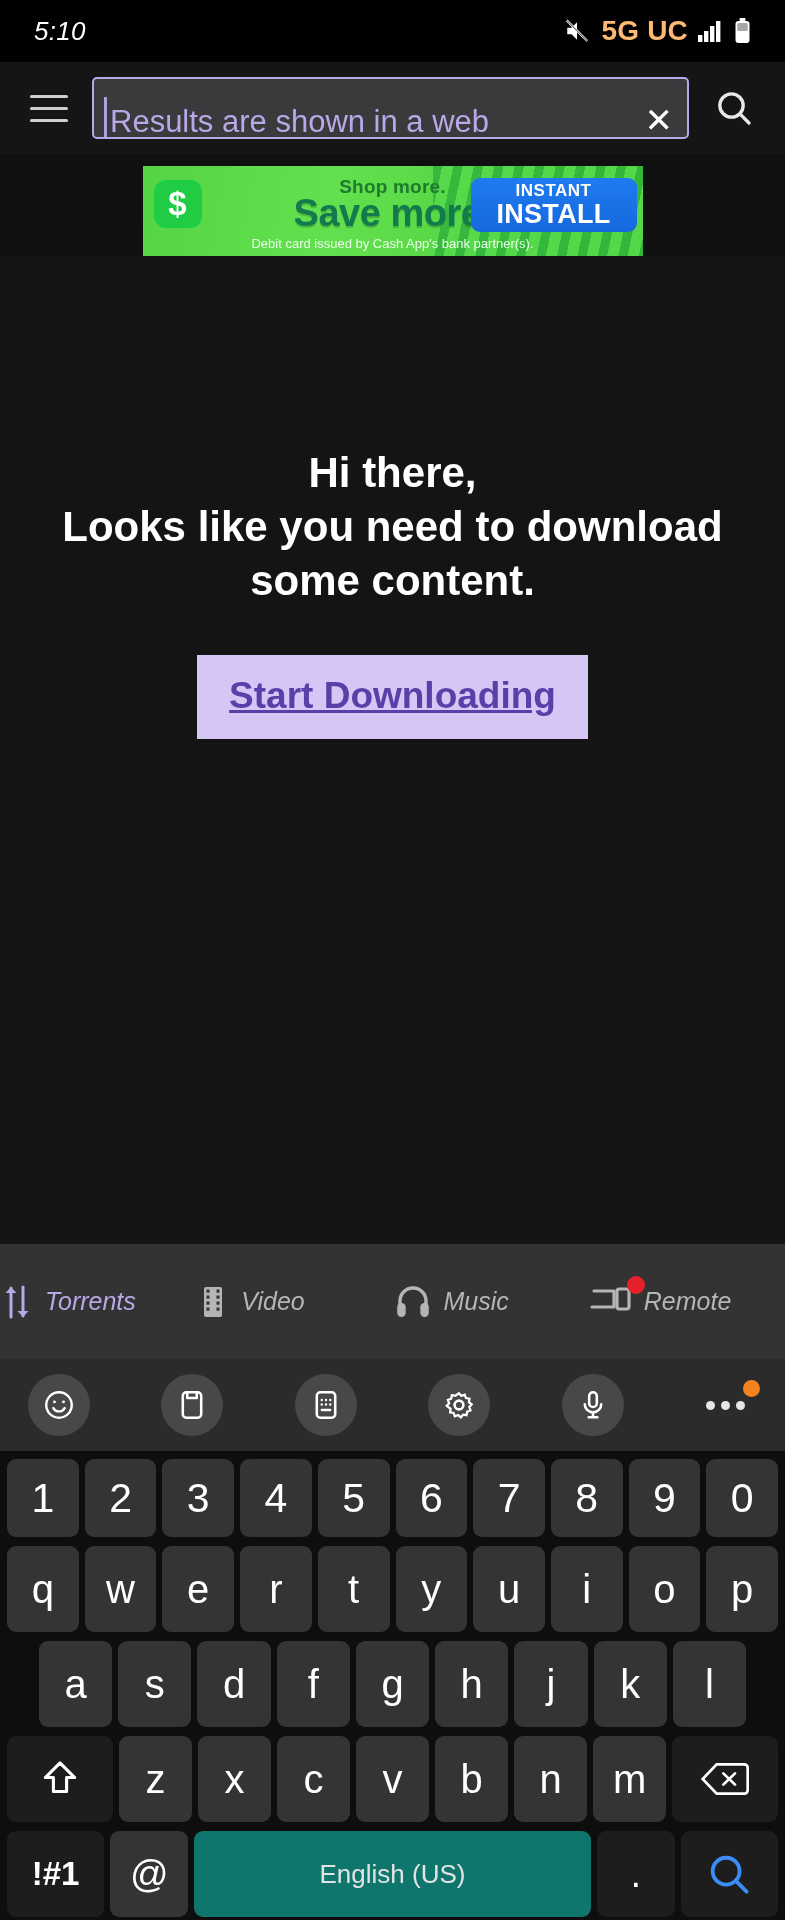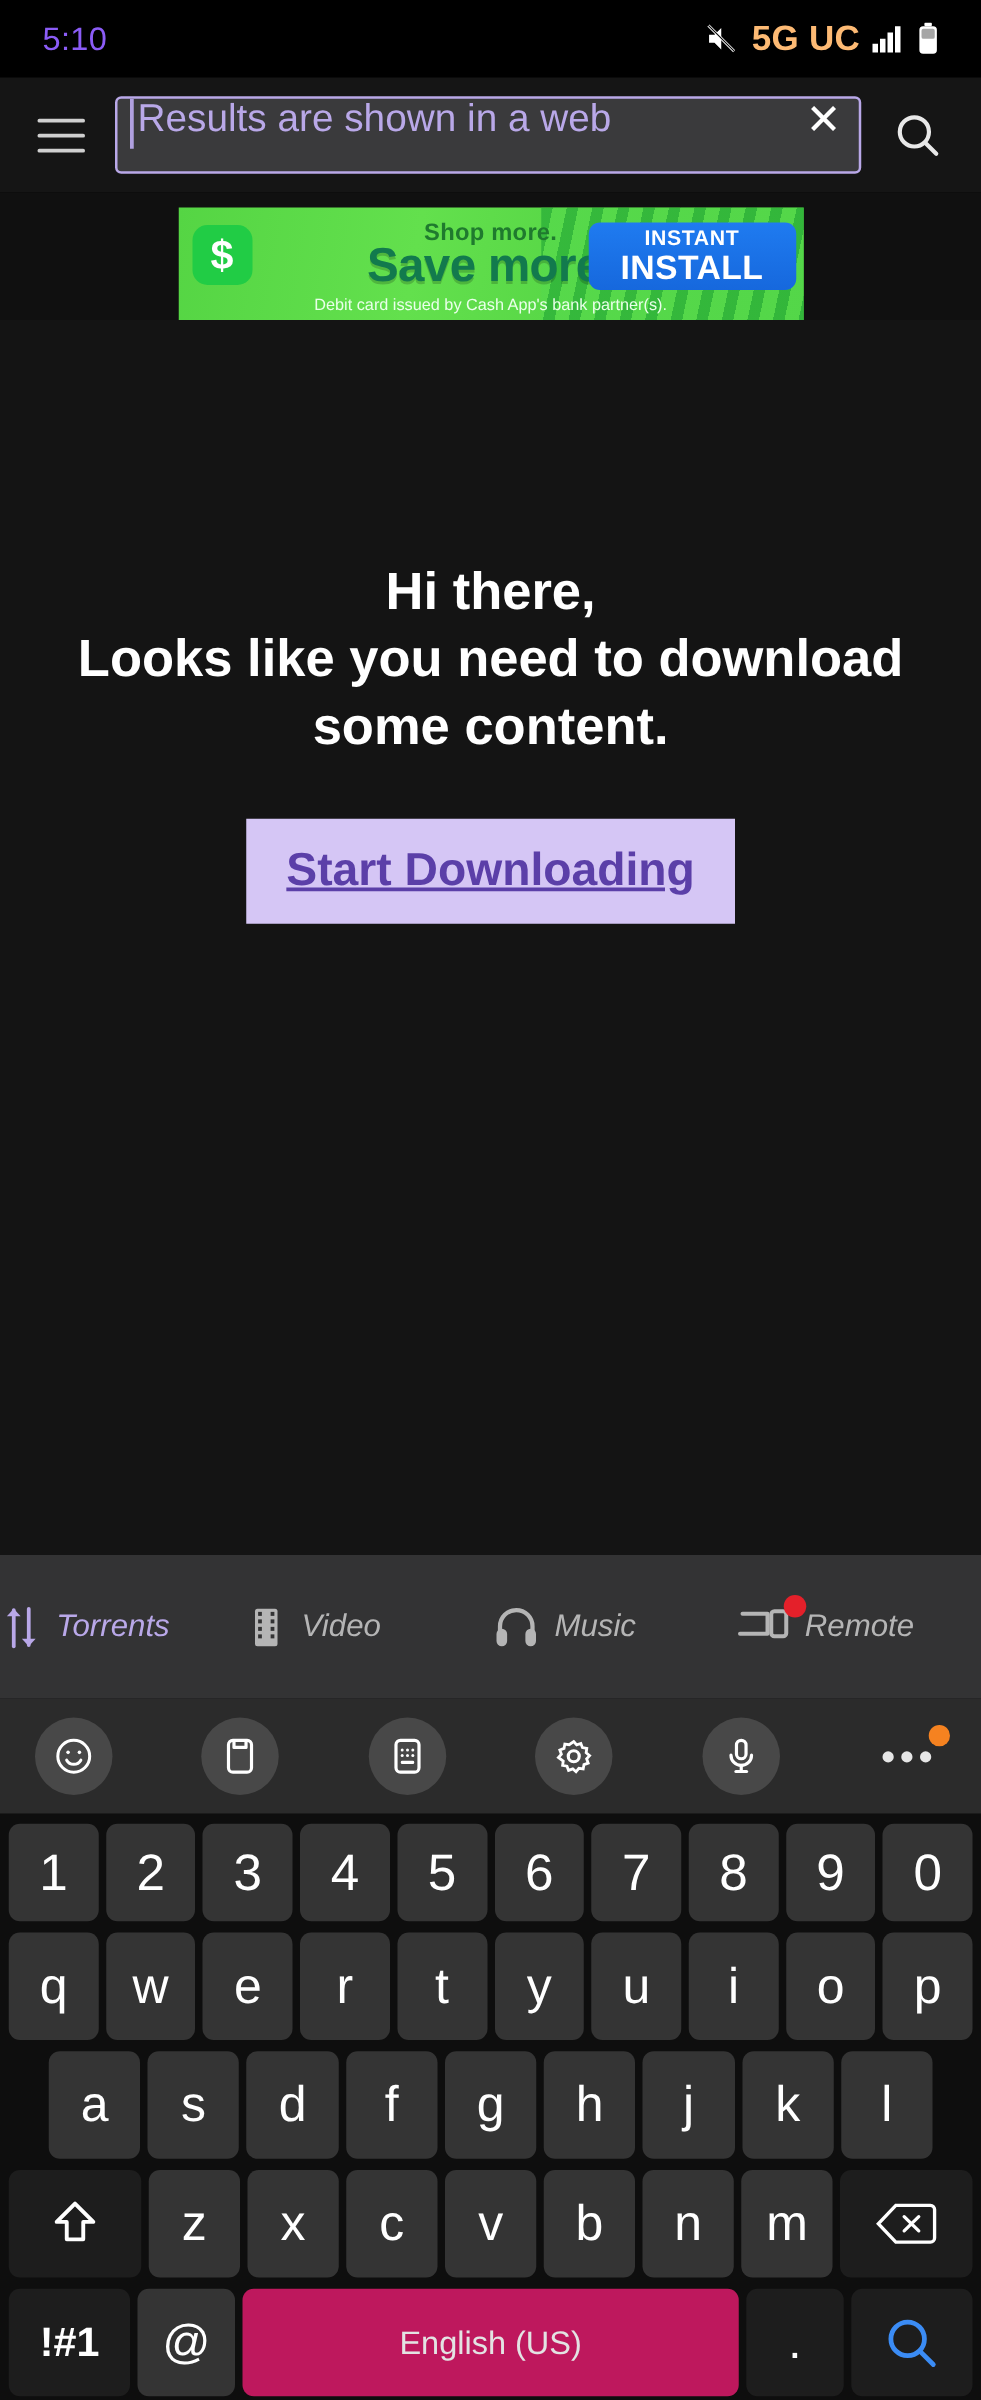--- a/index.html
+++ b/index.html
@@ -8,37 +8,37 @@
     font-family:"Liberation Sans", sans-serif;
     -webkit-font-smoothing:antialiased;
   }
   .phone { position:relative; width:785px; height:1920px; background:#000; }
 
   
   .statusbar {
     height:62px; background:#000; display:flex; align-items:center;
     justify-content:space-between; padding:0 34px;
   }
-  .sb-time { color:#8b5cf6; font-size:26px; font-weight:400; letter-spacing:.3px; }
+  .sb-time { color:#ffffff; font-size:26px; font-weight:400; letter-spacing:.3px;font-style:italic; }
   .sb-right { display:flex; align-items:center; gap:9px; }
   .sb-net { color:#fdba74; font-size:28px; font-weight:700; letter-spacing:.2px; }
   .icn { display:inline-flex; align-items:center; }
 
   
   .appbar {
     height:92px; background:#151515; display:flex; align-items:center;
     padding:0 22px; gap:16px;
   }
   .ham { width:54px; height:54px; display:flex; flex-direction:column;
          justify-content:center; align-items:center; gap:9px; flex:0 0 auto; }
   .ham i { display:block; width:38px; height:3px; background:#cfcfcf; border-radius:2px; }
   .searchbox {
     flex:1 1 auto; height:62px; background:#3a3a3c;
     border:2px solid #b9a8e8; border-radius:5px;
-    display:flex; align-items:flex-start; padding:0 14px 0 10px; overflow:hidden;
+    display:flex; align-items:flex-end; padding:0 14px 0 10px; overflow:hidden;
   }
   .caret { width:3px; height:40px; background:#b0a0e0; flex:0 0 auto; margin-right:3px; }
   .s-text {
     flex:1 1 auto; color:#b9a8e8; font-size:31px; white-space:nowrap;
     overflow:hidden; line-height:1;
   }
   .clear-x { flex:0 0 auto; color:#fff; font-size:34px; line-height:1; padding-left:6px; font-weight:300;}
   .mag { flex:0 0 auto; width:58px; height:58px; display:flex; align-items:center; justify-content:center;}
 
   
@@ -109,21 +109,21 @@
     background:#343434; border-radius:9px; color:#fff; display:flex;
     align-items:center; justify-content:center; font-size:40px; font-weight:400;
     height:86px; margin:0 3px; flex:1 1 0;
   }
   .krow.num .key { height:78px; font-size:41px; }
   .krow.r3 { padding:0 32px; }
   .key.shift, .key.del { flex:1.45 1 0; background:#1d1d1d; }
   .krow.r5 .key { height:86px; }
   .key.sym { flex:1.25 1 0; background:#1d1d1d; font-size:33px; font-weight:600; }
   .key.at  { flex:1 1 0; background:#343434; font-size:38px; }
-  .key.space { flex:5.1 1 0; background:#be185d; font-size:26px; color:#e3e3e3; }
+  .key.space { flex:5.1 1 0; background:#0f766e; font-size:26px; color:#e3e3e3; }
   .key.period { flex:1 1 0; background:#1d1d1d; font-size:38px; }
   .key.enter { flex:1.25 1 0; background:#1d1d1d; }
 
   
   .navbar { height:86px; background:#000; display:flex; align-items:center; }
   .nav-item { flex:1 1 0; display:flex; align-items:center; justify-content:center; height:100%; }
   .nav-recent { display:flex; gap:8px; }
   .nav-recent i { width:3px; height:34px; background:#d8d8d8; display:block; }
 </style>
 </head>

